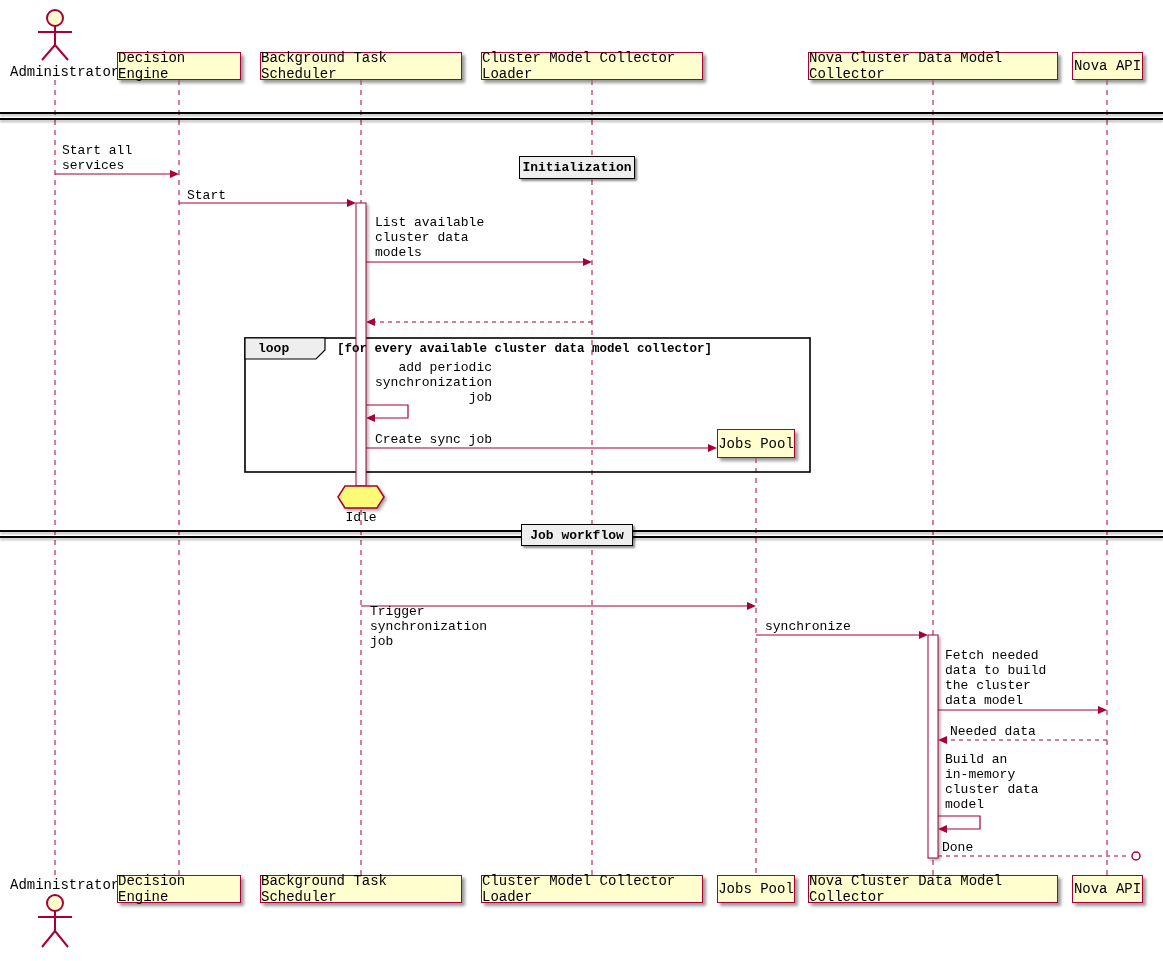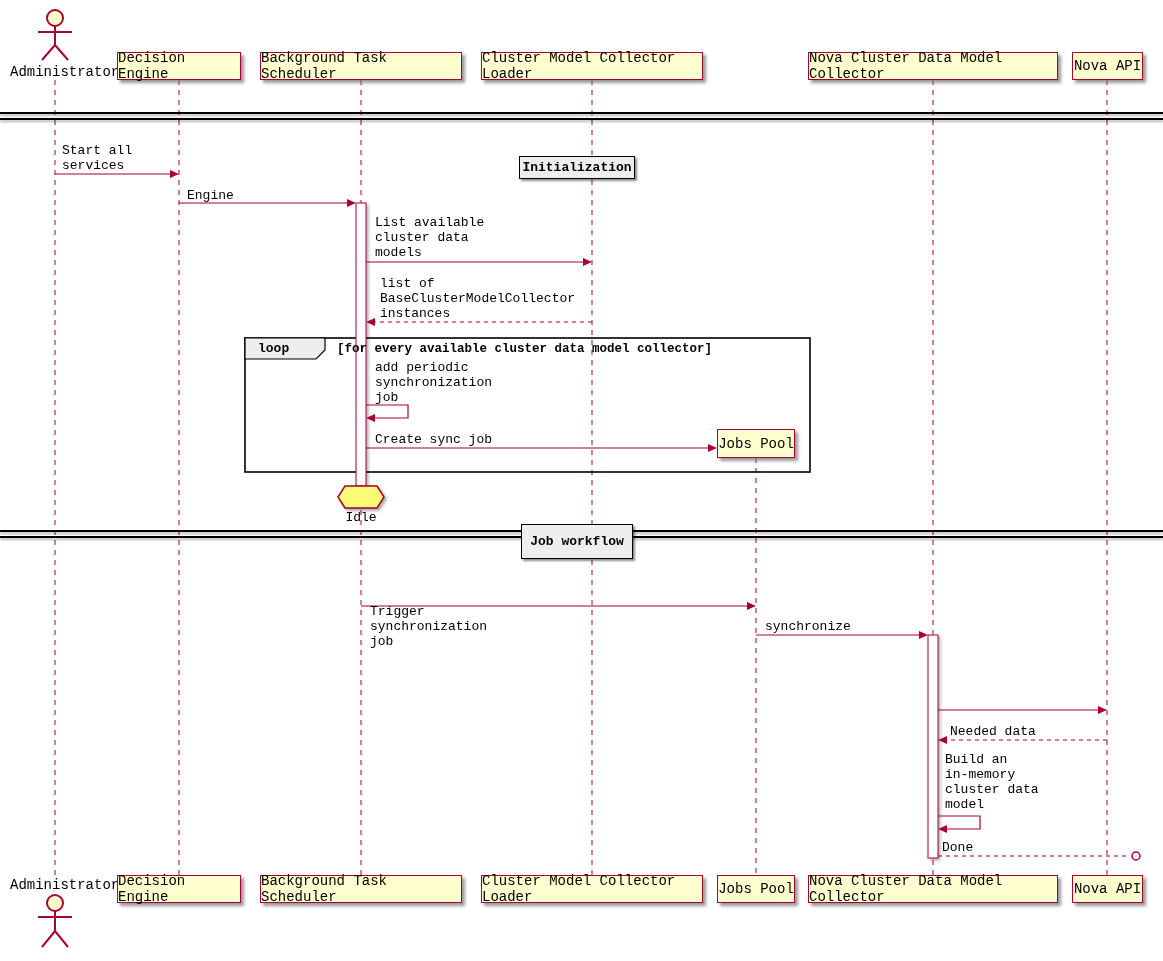--- a/index.html
+++ b/index.html
@@ -151,44 +151,45 @@
   <div class="pbox" style="left:717px;top:429px;width:78px;height:29px;">Jobs Pool</div>
 
   <div class="pbox" style="left:117px;top:875px;width:124px;height:28px;">Decision Engine</div>
   <div class="pbox" style="left:260px;top:875px;width:202px;height:28px;">Background Task Scheduler</div>
   <div class="pbox" style="left:481px;top:875px;width:222px;height:28px;">Cluster Model Collector Loader</div>
   <div class="pbox" style="left:717px;top:875px;width:78px;height:28px;">Jobs Pool</div>
   <div class="pbox" style="left:808px;top:875px;width:250px;height:28px;">Nova Cluster Data Model Collector</div>
   <div class="pbox" style="left:1072px;top:875px;width:71px;height:28px;">Nova API</div>
 
   <div class="divlabel" style="left:519px;top:122px;width:116px;height:23px;margin-top:34px;">Initialization</div>
-  <div class="divlabel" style="left:521px;top:524px;width:112px;height:35px;">Job workflow</div>
+  <div class="divlabel" style="left:521px;top:524px;width:112px;height:22px;">Job workflow</div>
 
   <div class="kw" style="left:258px;top:341px;">loop</div>
   <div class="cond" style="left:337px;top:342px;">[for every available cluster data model collector]</div>
 
   <div class="hexlabel" style="left:338px;top:486px;width:46px;height:22px;margin-top:20px;">Idle</div>
 
   <div class="msg" style="left:62px;top:143px;">Start all
 services</div>
-  <div class="msg" style="left:187px;top:188px;">Engine</div>
+  <div class="msg" style="left:187px;top:188px;">Start</div>
   <div class="msg" style="left:375px;top:215px;">List available
 cluster data
 models</div>
-  <div class="msg" style="left:380px;top:276px;">list of
-BaseClusterModelCollector
-instances</div>
-  <div class="msg" style="left:375px;top:360px;">add periodic
+  <div class="msg" style="left:375px;top:360px;text-align:right;">add periodic
 synchronization
 job</div>
   <div class="msg" style="left:375px;top:432px;">Create sync job</div>
   <div class="msg" style="left:370px;top:560px;margin-top:44px;">Trigger
 synchronization
 job</div>
   <div class="msg" style="left:765px;top:619px;">synchronize</div>
+  <div class="msg" style="left:945px;top:648px;">Fetch needed
+data to build
+the cluster
+data model</div>
   <div class="msg" style="left:950px;top:724px;">Needed data</div>
   <div class="msg" style="left:945px;top:752px;">Build an
 in-memory
 cluster data
 model</div>
   <div class="msg" style="left:942px;top:840px;">Done</div>
 
 </div>
 
 </body></html>

